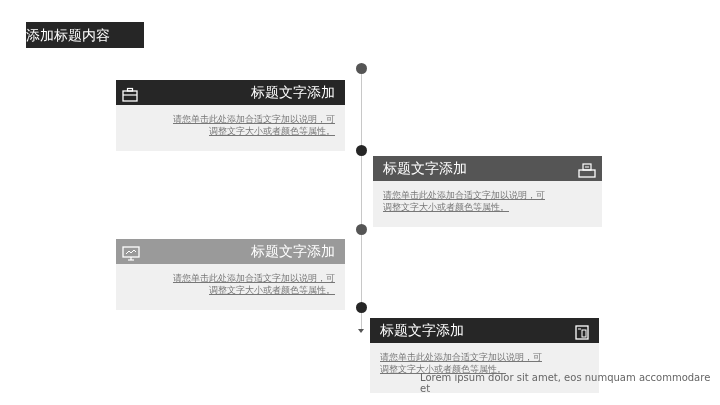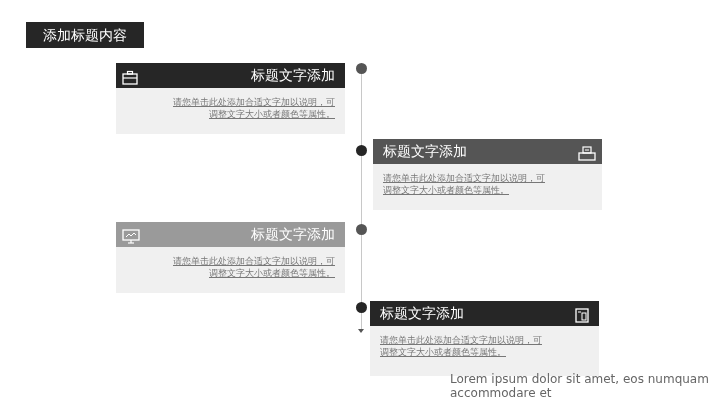--- a/index.html
+++ b/index.html
@@ -1,33 +1,33 @@
 <!DOCTYPE html>
 <html><head>
 <meta charset="utf-8">
 <style>
   html, body { margin:0; padding:0; }
   body { width:720px; height:405px; background:#ffffff; position:relative; overflow:hidden;
          font-family:"DejaVu Sans","Liberation Sans",sans-serif; }
   .page-title { position:absolute; left:26px; top:22px; width:118px; height:26px; background:#262626;
-                color:#fff; font-size:14px; line-height:26px; text-align:center; }
+                color:#fff; font-size:14px; line-height:26px; }
   .timeline-line { position:absolute; left:361px; top:68px; width:1px; height:262px; background:#c8c8c8; }
   .arrow { position:absolute; left:358px; top:329px; width:0; height:0;
            border-left:3px solid transparent; border-right:3px solid transparent; border-top:4px solid #555; }
   .dot { position:absolute; width:11px; height:11px; border-radius:50%; }
-  .card { position:absolute; width:229px; }
+  .card { position:absolute; width:229px;margin-top:17px; }
   .card .head { height:25px; color:#fff; font-size:14px; line-height:25px; position:relative; }
   .card .body { background:#f0f0f0; font-size:9px; color:#777; line-height:12px; padding:8px 10px; height:30px;text-decoration:underline; }
   .card.left .head { text-align:right; padding-right:10px; }
   .card.left .body { text-align:right; }
   .card.right .head { text-align:left; padding-left:10px; }
   .icon { position:absolute; top:5px; width:16px; height:15px; }
   .card.left .icon { left:6px; }
   .card.right .icon { right:8px; }
-  .footer { position:absolute; left:450px; top:372px; font-size:12px; color:#666; }
+  .footer { position:absolute; left:420px; top:372px; font-size:10px; color:#666; }
 </style>
 </head>
 <body>
 
 <div class="page-title">添加标题内容</div>
 
 <div class="timeline-line"></div>
 <div class="arrow"></div>
 <div class="dot" style="left:356px;top:63px;background:#555;"></div>
 <div class="dot" style="left:356px;top:145px;background:#262626;"></div>

